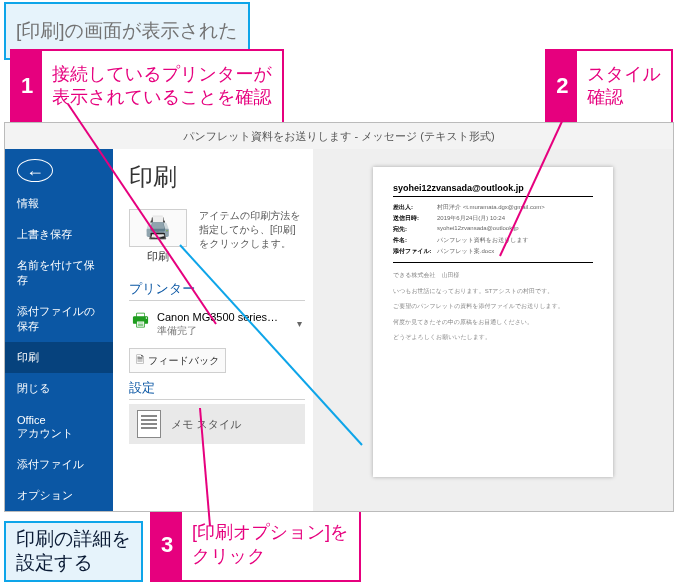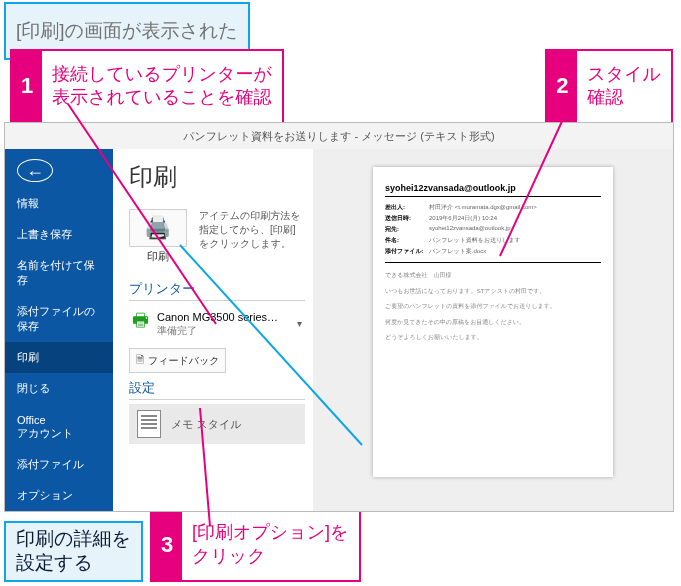--- a/index.html
+++ b/index.html
@@ -32,21 +32,21 @@
 .printer-sel{border:1px solid transparent;padding:4px 2px;display:flex;gap:8px;align-items:flex-start;cursor:pointer}
 .p-icon{font-size:18px;line-height:1;color:#1f9d1f;margin-top:1px}
 .p-txt{font-size:11px;line-height:1.3}
 .p-status{font-size:10px;color:#777}
 .chev{margin-left:auto;color:#666;font-size:10px;align-self:center}
 .opt-btn{display:inline-flex;align-items:center;gap:4px;border:1px solid #cfcfcf;background:#fafafa;font-size:10px;color:#333;padding:3px 6px;margin-top:6px;cursor:pointer}
 .memo-row{display:flex;align-items:center;gap:10px;background:#e9e9e9;padding:6px 8px;margin-top:4px}
 .memo-icon{width:24px;height:28px;background:#fff;border:1px solid #888;position:relative}
 .memo-icon::before{content:"";position:absolute;left:3px;top:4px;right:3px;height:2px;background:#888;box-shadow:0 4px 0 #888,0 8px 0 #888,0 12px 0 #888}
 .preview{flex:1;background:#efefef;padding:18px 28px 10px 28px;display:flex;justify-content:center;align-items:flex-start;min-width:0}
-.page{width:240px;height:310px;background:#fff;box-shadow:0 0 4px rgba(0,0,0,.3);padding:16px 12px;font-size:6px;color:#666;overflow:hidden}
+.page{width:240px;height:310px;background:#fff;box-shadow:0 0 4px rgba(0,0,0,.3);padding:16px 20px;font-size:6px;color:#666;overflow:hidden}
 .page-title{font-size:9px;color:#000;border-bottom:1px solid #000;padding-bottom:3px;margin-bottom:6px;font-weight:bold}
 .meta{display:grid;grid-template-columns:44px 1fr;row-gap:2px;margin-bottom:6px}
 .meta div:nth-child(odd){font-weight:bold;color:#000}
 .hr{border-top:1px solid #000;margin:4px 0 8px}
 .para{margin:6px 0;line-height:1.6;color:#888}
 svg.leader{position:absolute;pointer-events:none}
 </style>
 </head>
 <body>
 

